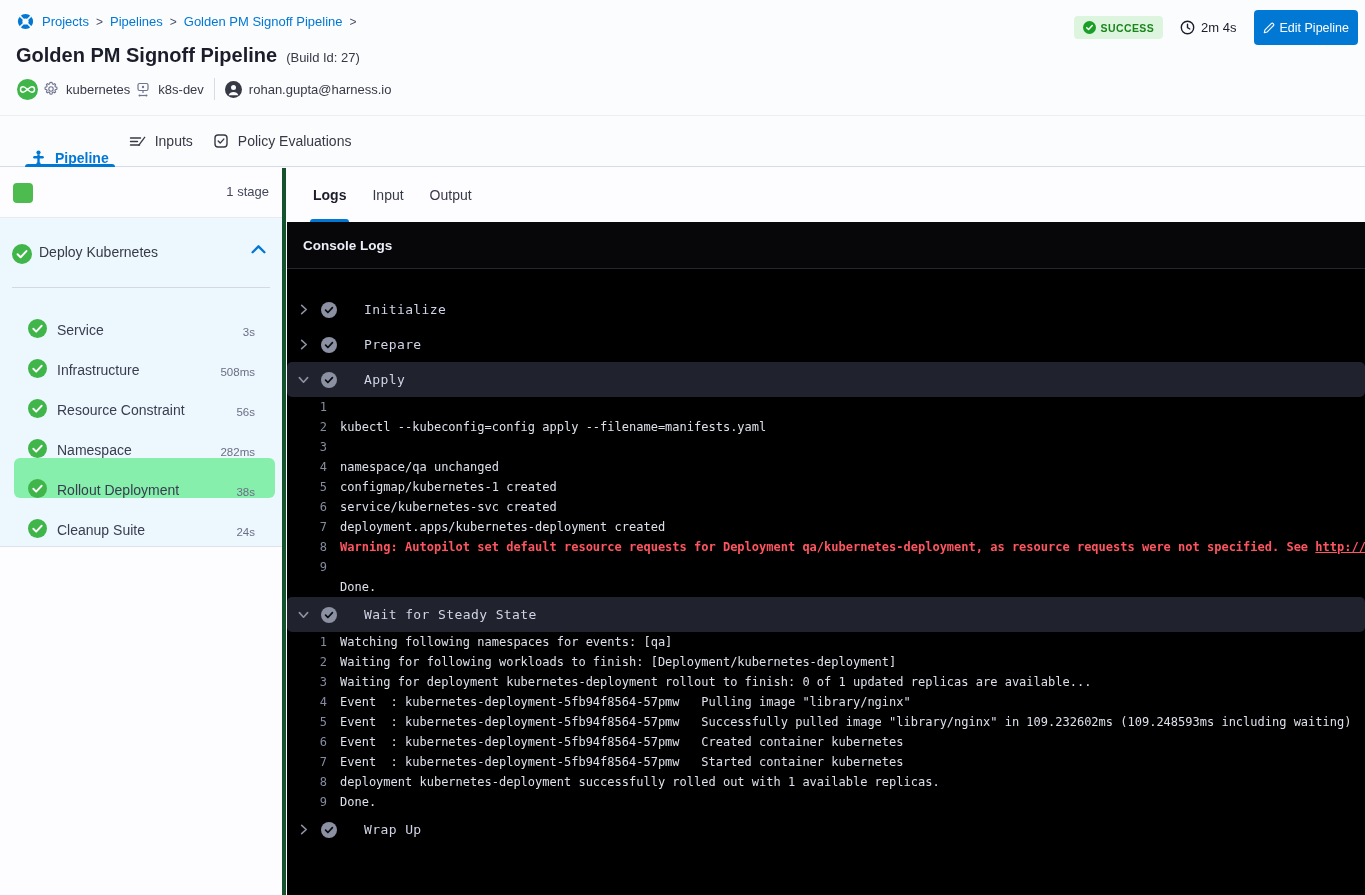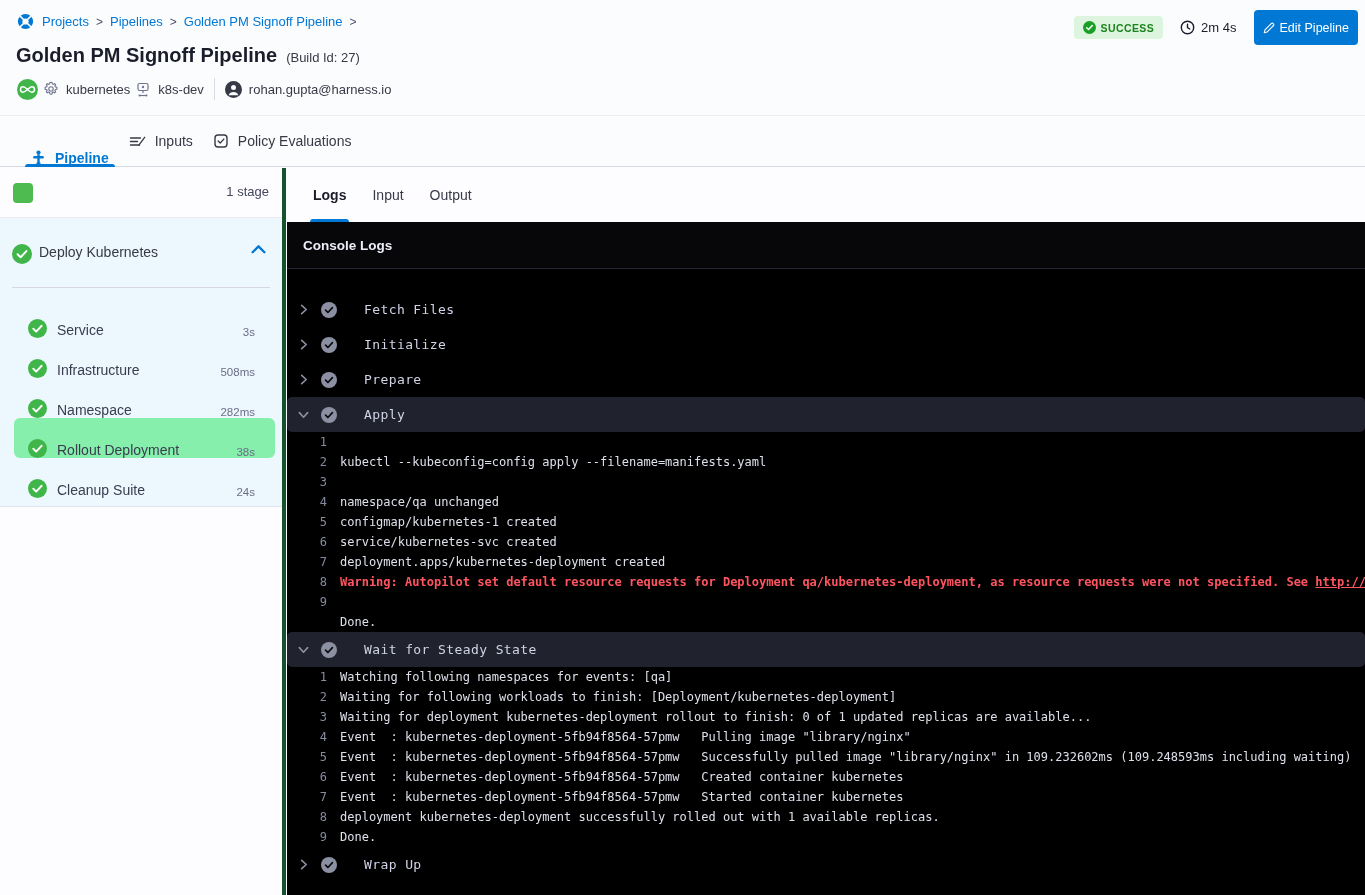--- a/index.html
+++ b/index.html
@@ -205,20 +205,28 @@
             <path d="M5.6 10.3l3 3 5.8-6.2" stroke="#fff" stroke-width="2" fill="none" stroke-linecap="round" stroke-linejoin="round"></path>
           </svg>
           <span class="step-label">Infrastructure</span>
           <span class="step-time">508ms</span>
         </div>
         <div class="step">
           <svg width="19" height="19" viewBox="0 0 20 20">
             <circle cx="10" cy="10" r="10" fill="#3fb54a"></circle>
             <path d="M5.6 10.3l3 3 5.8-6.2" stroke="#fff" stroke-width="2" fill="none" stroke-linecap="round" stroke-linejoin="round"></path>
           </svg>
+          <span class="step-label">Resource Constraint</span>
+          <span class="step-time">56s</span>
+        </div>
+        <div class="step">
+          <svg width="19" height="19" viewBox="0 0 20 20">
+            <circle cx="10" cy="10" r="10" fill="#3fb54a"></circle>
+            <path d="M5.6 10.3l3 3 5.8-6.2" stroke="#fff" stroke-width="2" fill="none" stroke-linecap="round" stroke-linejoin="round"></path>
+          </svg>
           <span class="step-label">Namespace</span>
           <span class="step-time">282ms</span>
         </div>
         <div class="step selected">
           <svg width="19" height="19" viewBox="0 0 20 20">
             <circle cx="10" cy="10" r="10" fill="#3fb54a"></circle>
             <path d="M5.6 10.3l3 3 5.8-6.2" stroke="#fff" stroke-width="2" fill="none" stroke-linecap="round" stroke-linejoin="round"></path>
           </svg>
           <span class="step-label">Rollout Deployment</span>
           <span class="step-time">38s</span>
@@ -237,34 +245,20 @@
 
 <div class="right-tabs">
   <div class="rtab active">Logs</div>
   <div class="rtab">Input</div>
   <div class="rtab">Output</div>
 </div>
 
 <div class="console">
   <div class="console-header">Console Logs</div>
   <div class="sections" id="sections">
-      <div class="sec-header">
-        <span class="sec-chevron">
-          <svg width="11" height="11" viewBox="0 0 12 12">
-            <path d="M4 1.5l5 4.5-5 4.5" stroke="#8b90a2" stroke-width="1.8" fill="none" stroke-linecap="round" stroke-linejoin="round"></path>
-          </svg>
-        </span>
-        <span class="sec-check">
-          <svg width="16" height="16" viewBox="0 0 16 16">
-            <circle cx="8" cy="8" r="8" fill="#8b90a2"></circle>
-            <path d="M4.6 8.2l2.3 2.3 4.5-4.8" stroke="#0a0b0e" stroke-width="1.7" fill="none" stroke-linecap="round" stroke-linejoin="round"></path>
-          </svg>
-        </span>
-        <span class="sec-title">Fetch Files</span>
-      </div>
       <div class="sec-header">
         <span class="sec-chevron">
           <svg width="11" height="11" viewBox="0 0 12 12">
             <path d="M4 1.5l5 4.5-5 4.5" stroke="#8b90a2" stroke-width="1.8" fill="none" stroke-linecap="round" stroke-linejoin="round"></path>
           </svg>
         </span>
         <span class="sec-check">
           <svg width="16" height="16" viewBox="0 0 16 16">
             <circle cx="8" cy="8" r="8" fill="#8b90a2"></circle>
             <path d="M4.6 8.2l2.3 2.3 4.5-4.8" stroke="#0a0b0e" stroke-width="1.7" fill="none" stroke-linecap="round" stroke-linejoin="round"></path>

